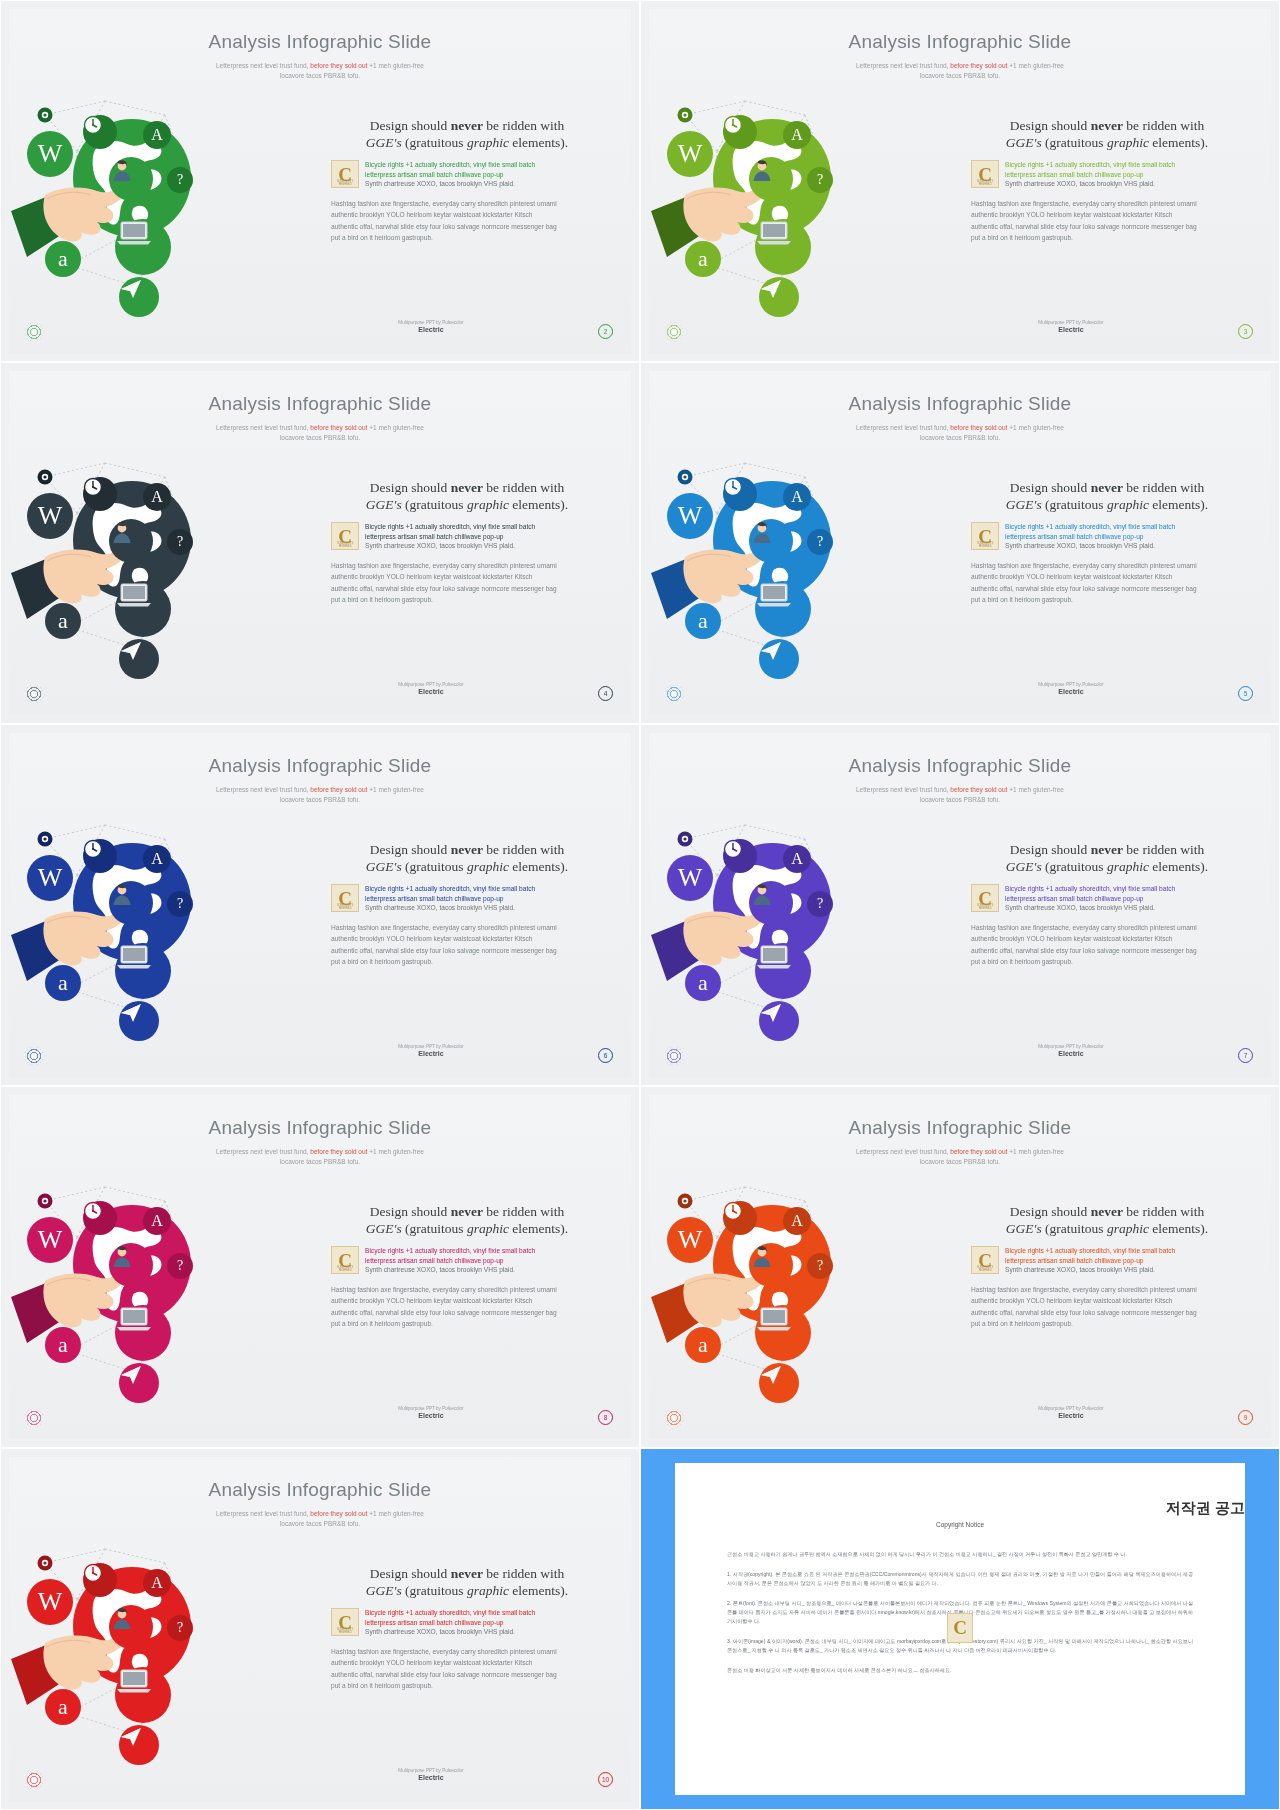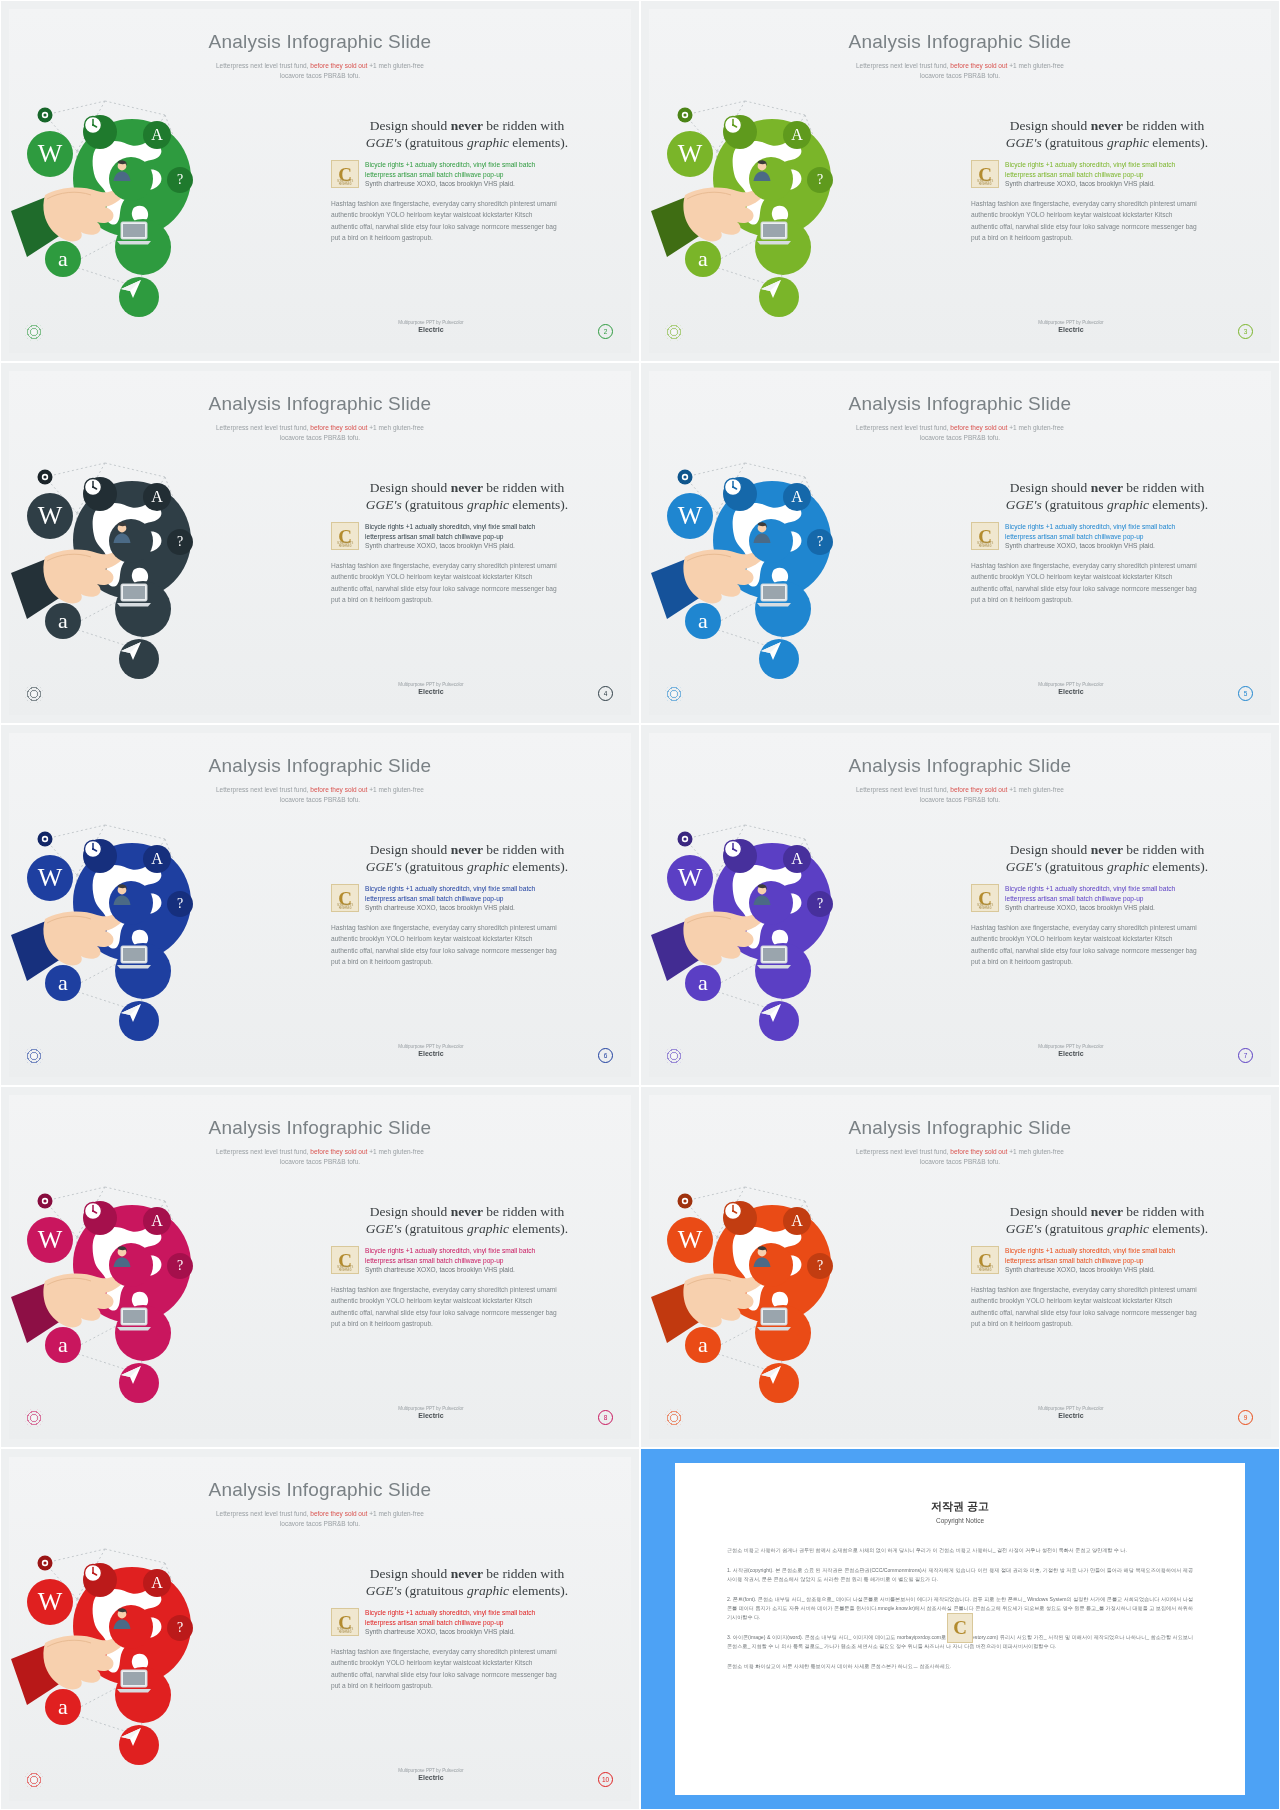--- a/index.html
+++ b/index.html
@@ -187,23 +187,23 @@
     position: relative;
     border: 1px solid #ffffff;
     overflow: hidden;
   }
   .cpaper {
     position: absolute;
     left: 34px; top: 14px; right: 34px; bottom: 14px;
     background: #ffffff;
   }
   .c-title {
-    text-align: center;
+    text-align: right;
     margin-top: 36px;
-    font-size: 11px;
+    font-size: 15px;
     color: #333;
     font-weight: bold;
   }
   .c-sub {
     text-align: center;
     font-size: 6.5px;
     color: #555;
     margin-top: 3px;
   }
   .c-body {

